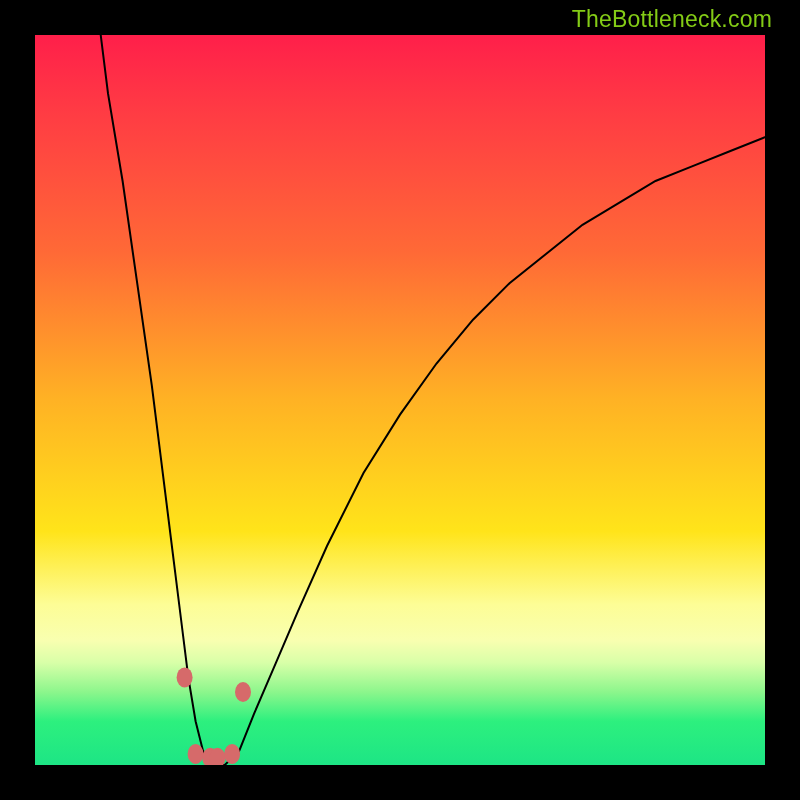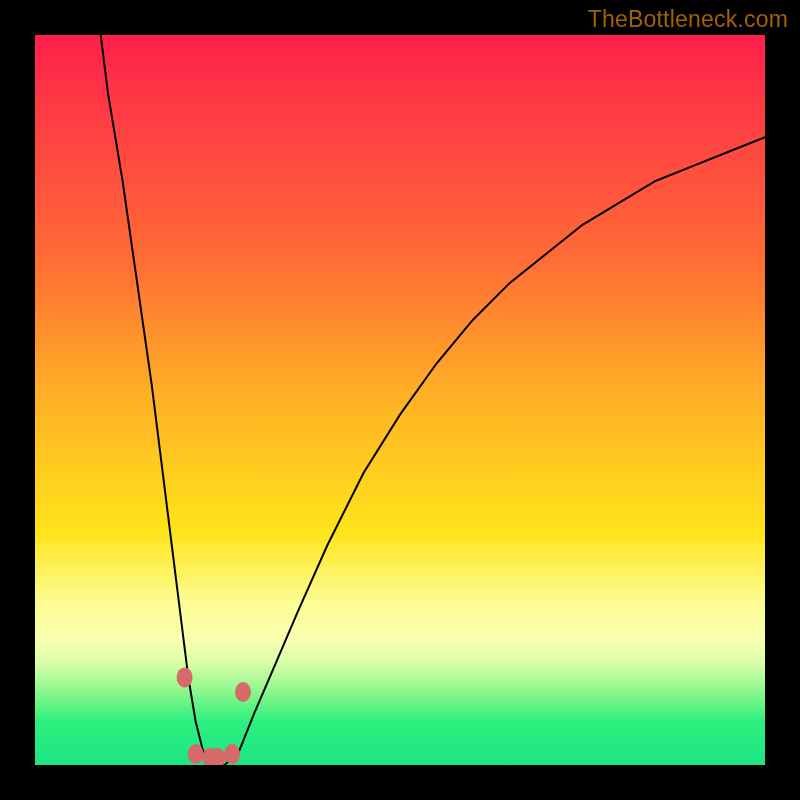--- a/index.html
+++ b/index.html
@@ -36,24 +36,24 @@
       #f8ffb0 83%,
       #d8ffa8 86%,
       #8cf68c 90%,
       #2df07e 94%,
       #1de585 100%
     );
   }
   .watermark {
     position: absolute;
     top: 6px;
-    right: 12px;
+    right: 28px;
     font-family: Arial, Helvetica, sans-serif;
     font-size: 23px;
-    color: #a16207;
+    color: #84cc16;
     letter-spacing: 0.2px;
     user-select: none;
   }
   svg.curve {
     position: absolute;
     left: 0;
     top: 0;
     width: 730px;
     height: 730px;
   }

